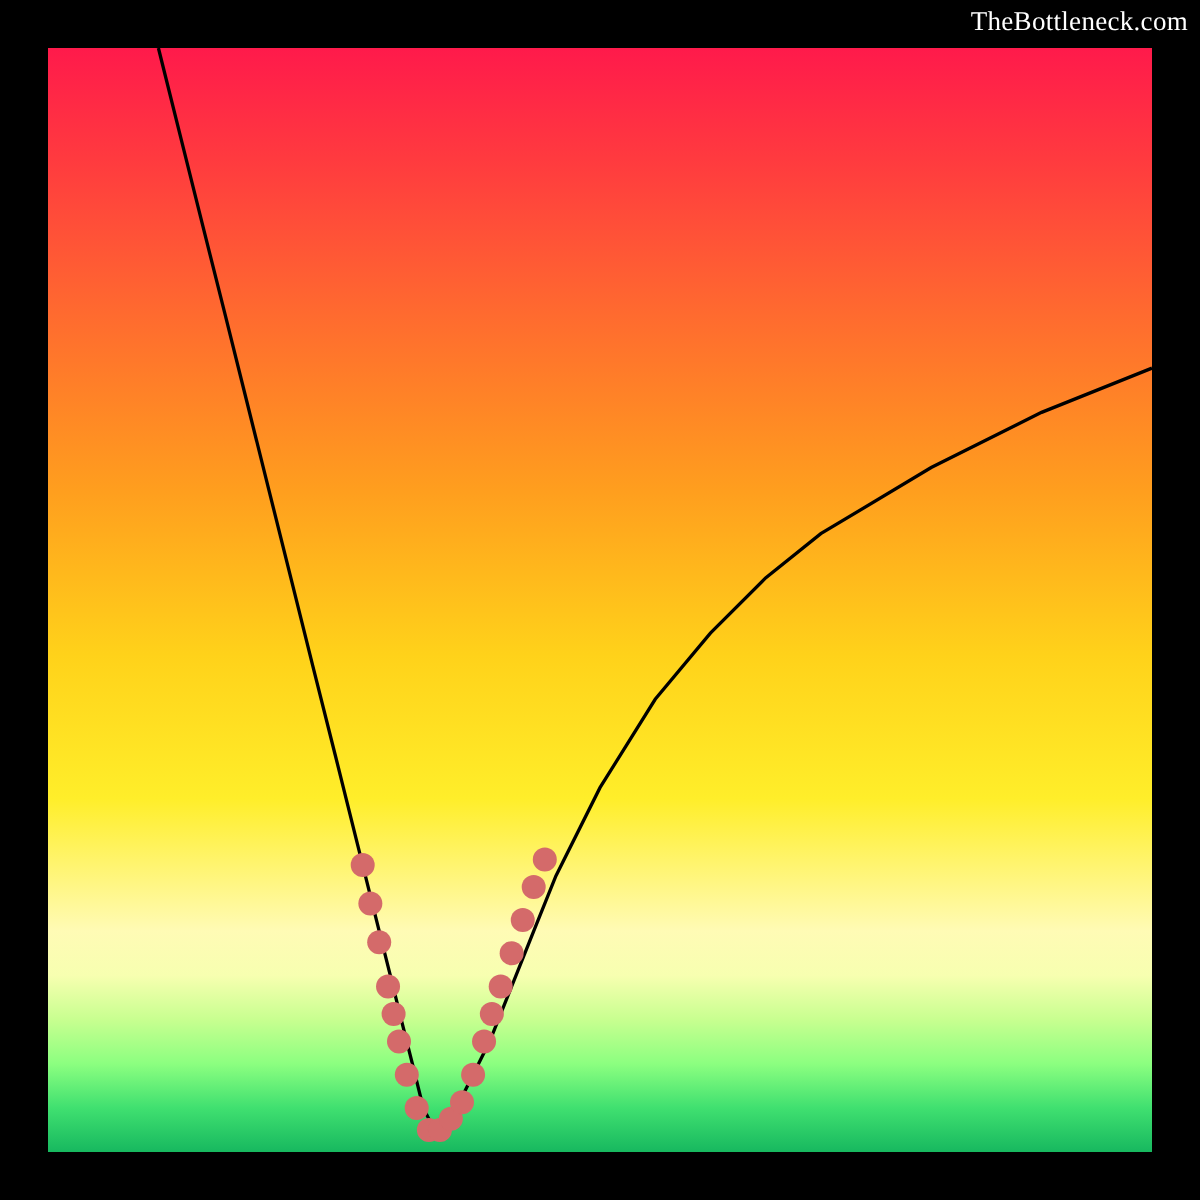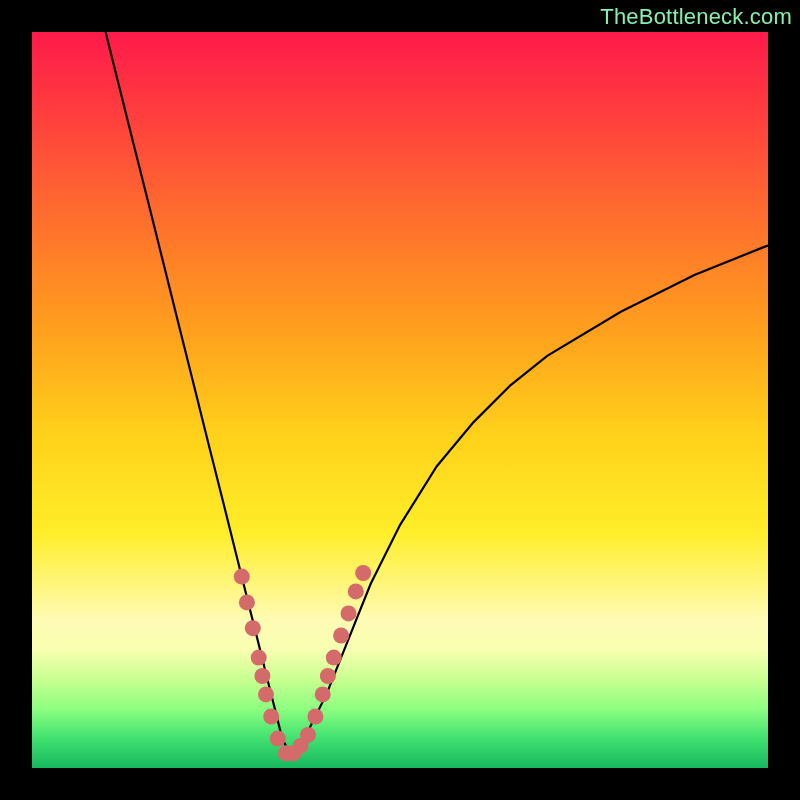--- a/index.html
+++ b/index.html
@@ -43,25 +43,26 @@
       #f7ffb0 84%,
       #c8ff90 88%,
       #8cff80 92%,
       #40e070 96%,
       #17b85f 100%);
   }
   .watermark {
     position: absolute;
     top: 4px;
     right: 8px;
-    color: #86efac;
-    font-size: 22px;
+    color: #ffffff;
+    font-size: 18px;
     font-weight: 500;
     letter-spacing: 0.2px;
     user-select: none;
+    font-family: Liberation Serif, serif;
   }
   svg.curve {
     position: absolute;
     left: 0;
     top: 0;
     width: 736px;
     height: 736px;
     overflow: visible;
   }
 </style>

